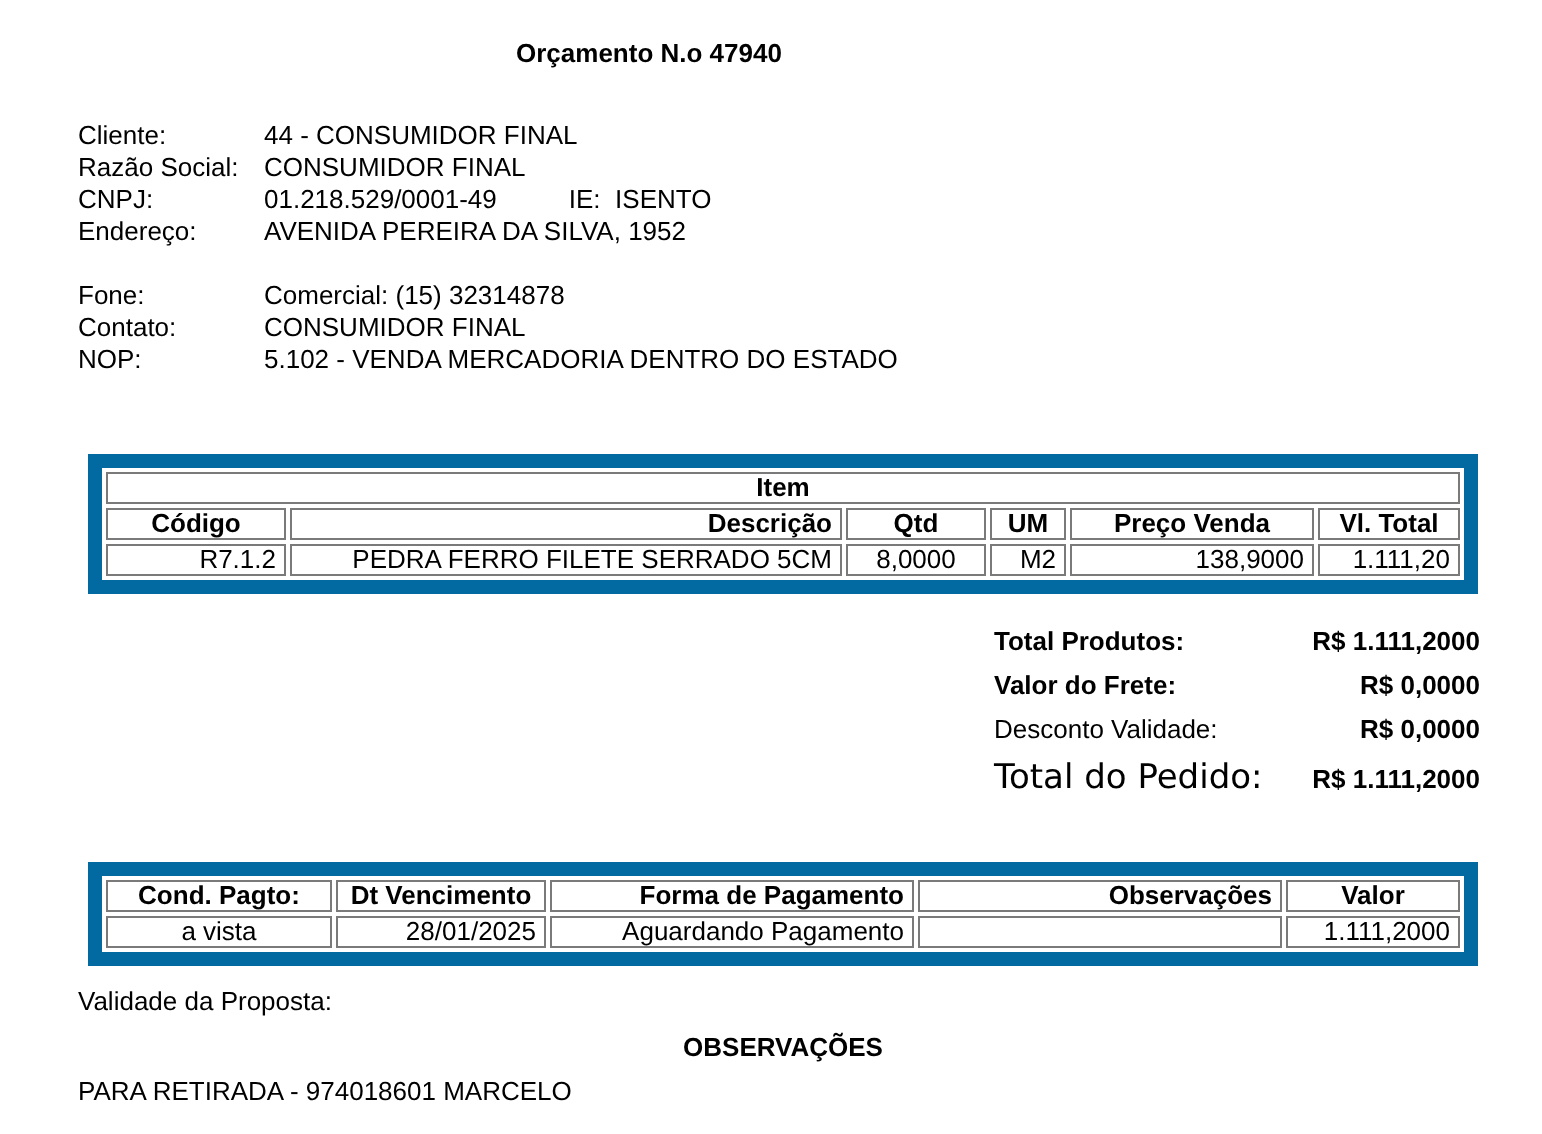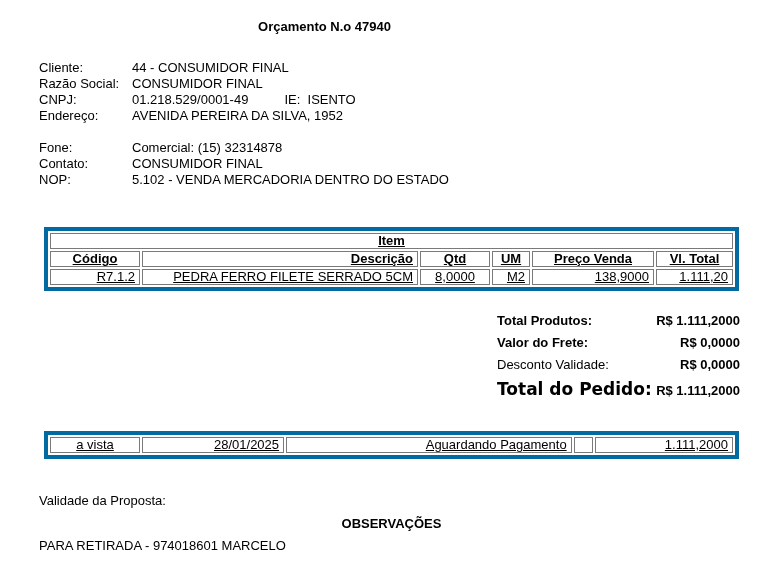--- a/index.html
+++ b/index.html
@@ -13,39 +13,39 @@
     }
     .info { position: absolute; left: 39px; top: 60px; }
     .info-row { display: flex; height: 16px; line-height: 16px; font-size: 13px; }
     .info-label { width: 93px; }
     .info-value { white-space: nowrap; }
     .bold { font-weight: normal; }
     .ie-gap { display: inline-block; width: 36px; }
 
     table.grid {
       position: absolute; border-collapse: separate; border-spacing: 2px;
-      border: 4px solid #0369a1; font-size: 13px; text-decoration: underline;
+      border: 7px solid #0369a1; font-size: 13px;
     }
     table.grid td, table.grid th {
       border: 1px solid #7a7a7a; padding: 0 4px; height: 14px; line-height: 14px;
       white-space: nowrap;
     }
     table.grid th { font-weight: bold; }
     .items { left: 44px; top: 227px; width: 695px; }
     .payments { left: 44px; top: 431px; width: 695px; }
     .center { text-align: center; }
     .right { text-align: right; }
     .left { text-align: right; }
 
     .totals { position: absolute; left: 497px; top: 313px; width: 243px; }
     .tot-row { display: flex; justify-content: space-between; align-items: baseline; }
     .tot-row .lbl { font-size: 13px; }
     .tot-row .val { font-size: 13px; font-weight: bold; }
     .lbl-black { font-family: Liberation Sans, sans-serif; font-weight: bold; font-size: 13px; text-align: center; }
-    .lbl-big { font-family: "DejaVu Sans", sans-serif; font-weight: bold; font-size: 17px; }
+    .lbl-big { font-family: "DejaVu Sans", sans-serif; font-weight: normal; font-size: 17px; }
 
     .validade { position: absolute; left: 39px; top: 493px; }
     .obs-title { position: absolute; top: 516px; left: 0; width: 783px; text-align: center; font-weight: bold; }
     .obs-text { position: absolute; left: 39px; top: 538px; }
   </style>
 </head>
 <body>
 
 <div class="title">Orçamento N.o 47940</div>
 
@@ -123,20 +123,27 @@
     <span class="val">R$ 0,0000</span>
   </div>
   <div class="tot-row" style="height:24px">
     <span class="lbl-big">Total do Pedido:</span>
     <span class="val">R$ 1.111,2000</span>
   </div>
 </div>
 
 <table class="grid payments">
   <tbody>
+      <tr>
+    <th class="center" style="width:103px">Cond. Pagto:</th>
+    <th class="center" style="width:95px">Dt Vencimento</th>
+    <th class="left" style="width:172px">Forma de Pagamento</th>
+    <th class="left" style="width:172px">Observações</th>
+    <th class="center">Valor</th>
+  </tr>
   <tr>
     <td class="center">a vista</td>
     <td class="left">28/01/2025</td>
     <td class="left">Aguardando Pagamento</td>
     <td class="left"></td>
     <td class="right">1.111,2000</td>
   </tr>
 </tbody>
   </table>
 

